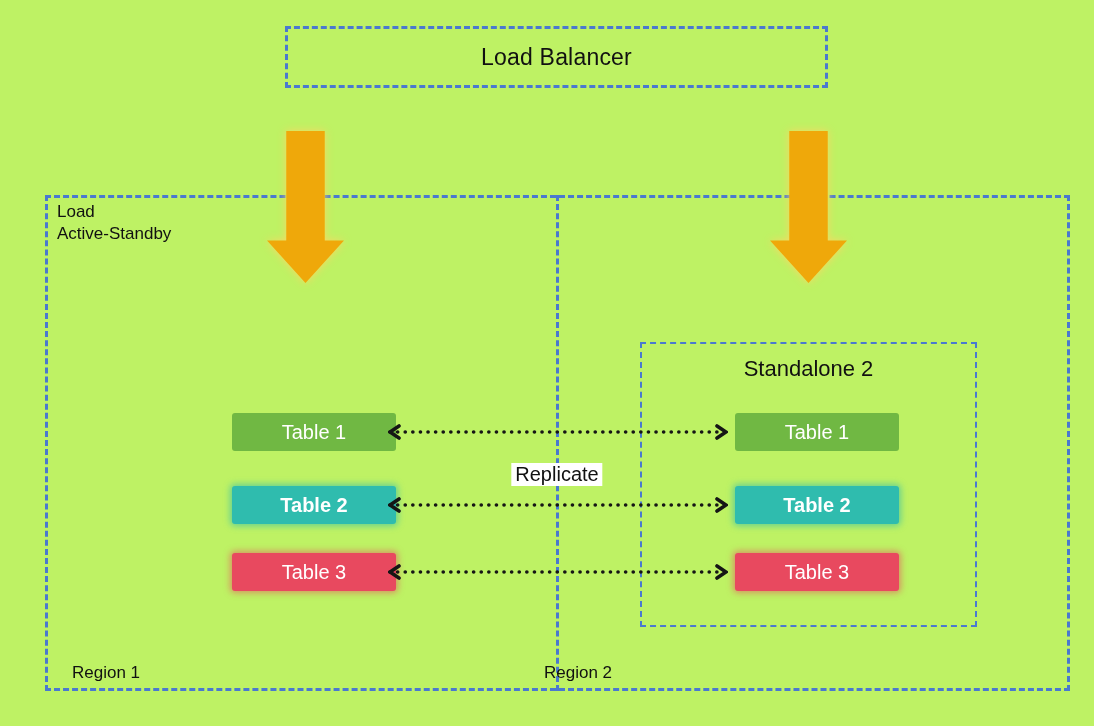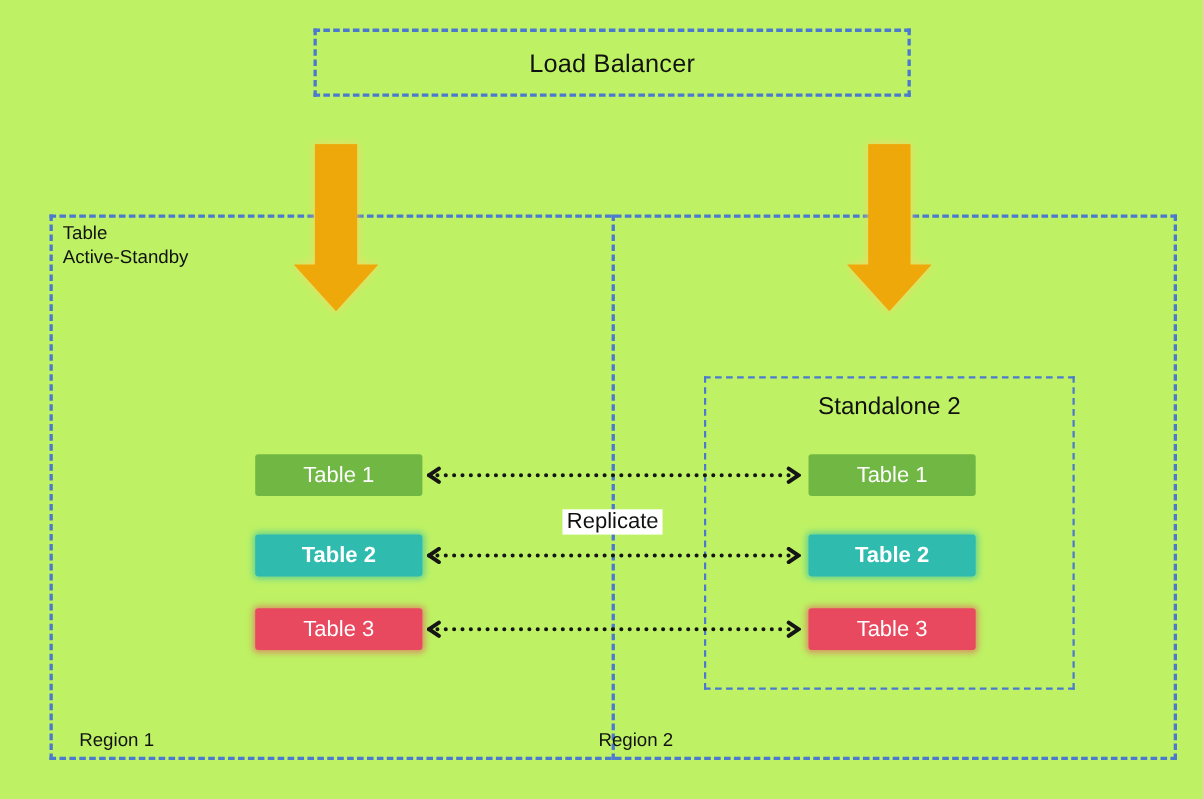--- a/index.html
+++ b/index.html
@@ -44,21 +44,21 @@
   .standalone-box { border-width: 2px; }
   .standalone-box.s1 { left: 138px; top: 342px; width: 337px; height: 287px; }
   .standalone-box.s2 { left: 640px; top: 342px; width: 337px; height: 285px; }
   .standalone-title {
     position: absolute; top: 12px; left: 0; width: 100%;
     text-align: center; font-size: 22px;
   }
 
   .table-chip {
     position: absolute;
-    width: 152px; height: 38px;
+    width: 164px; height: 38px;
     display: flex; align-items: center; justify-content: center;
     color: #ffffff; font-size: 20px;
     border-radius: 3px;
   }
   .c1l { left: 232px; top: 413px; }
   .c2l { left: 232px; top: 486px; }
   .c3l { left: 232px; top: 553px; }
   .c1r { left: 735px; top: 413px; }
   .c2r { left: 735px; top: 486px; }
   .c3r { left: 735px; top: 553px; }
@@ -93,21 +93,21 @@
 <div id="canvas">
 
   <div class="dashed-box lb-box">
     <span class="lb-label">Load Balancer</span>
   </div>
 
   <div class="dashed-box outer-box"></div>
   <div class="region-divider"></div>
 
   <div class="mode-label">
-    <div>Table</div>
+    <div>Load</div>
     <div>Active-Standby</div>
   </div>
 
   <div class="region-label r1">Region 1</div>
   <div class="region-label r2">Region 2</div>
 
   <div class="flow-arrow a1">
     <div class="flow-arrow-shape" style="background: rgb(239, 168, 10);"></div>
   </div>
   <div class="flow-arrow a2">

